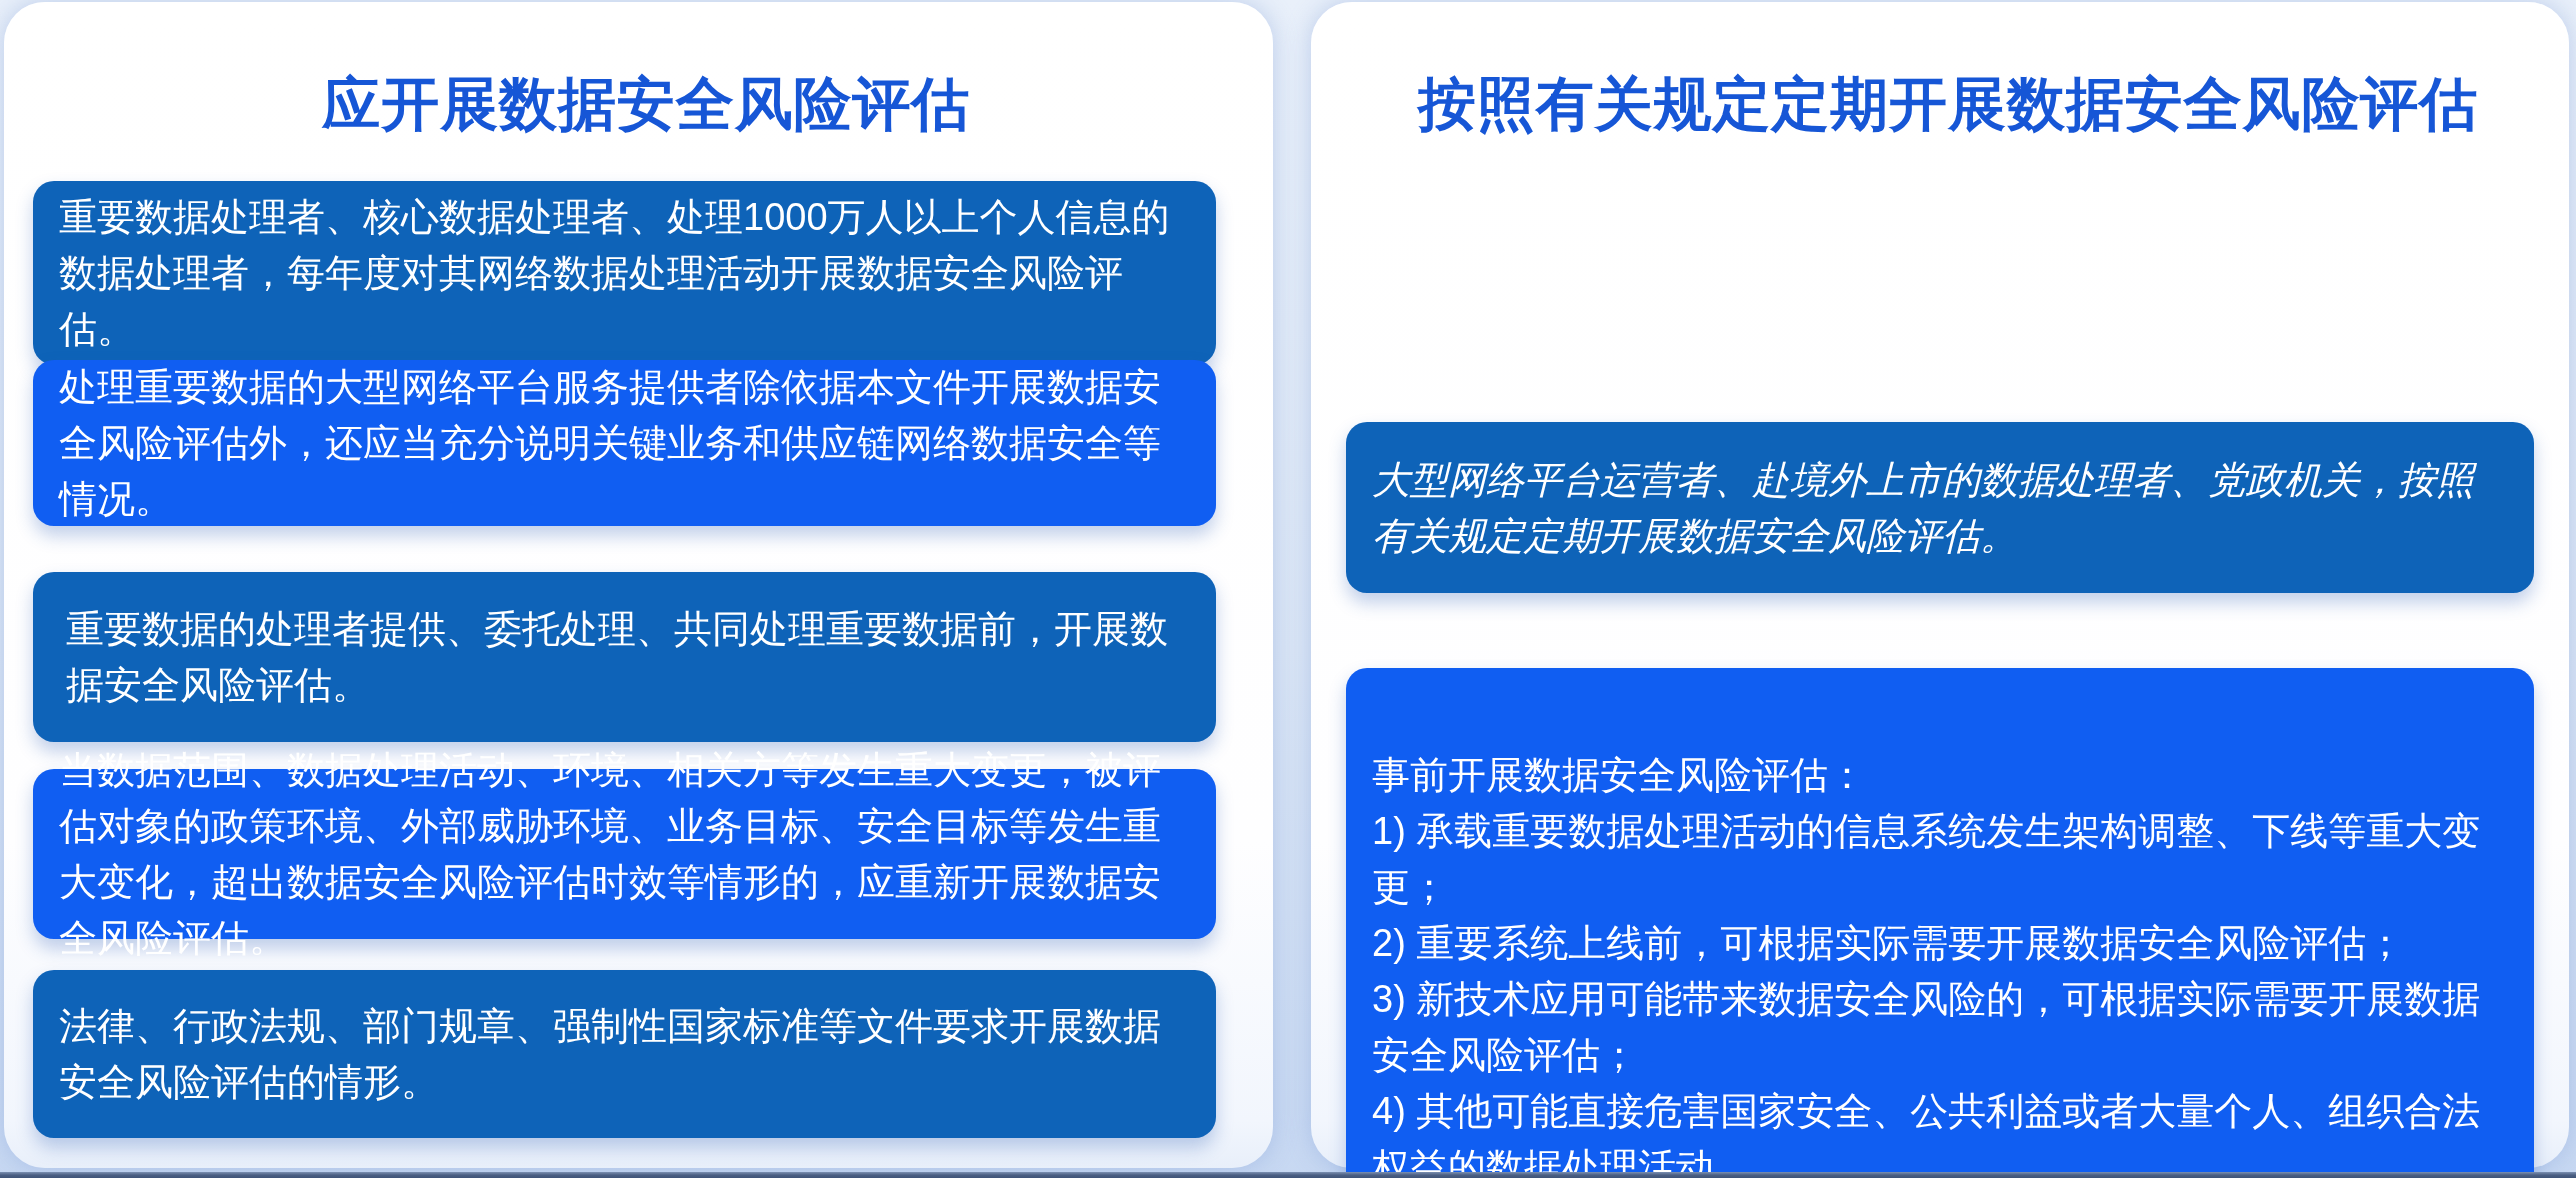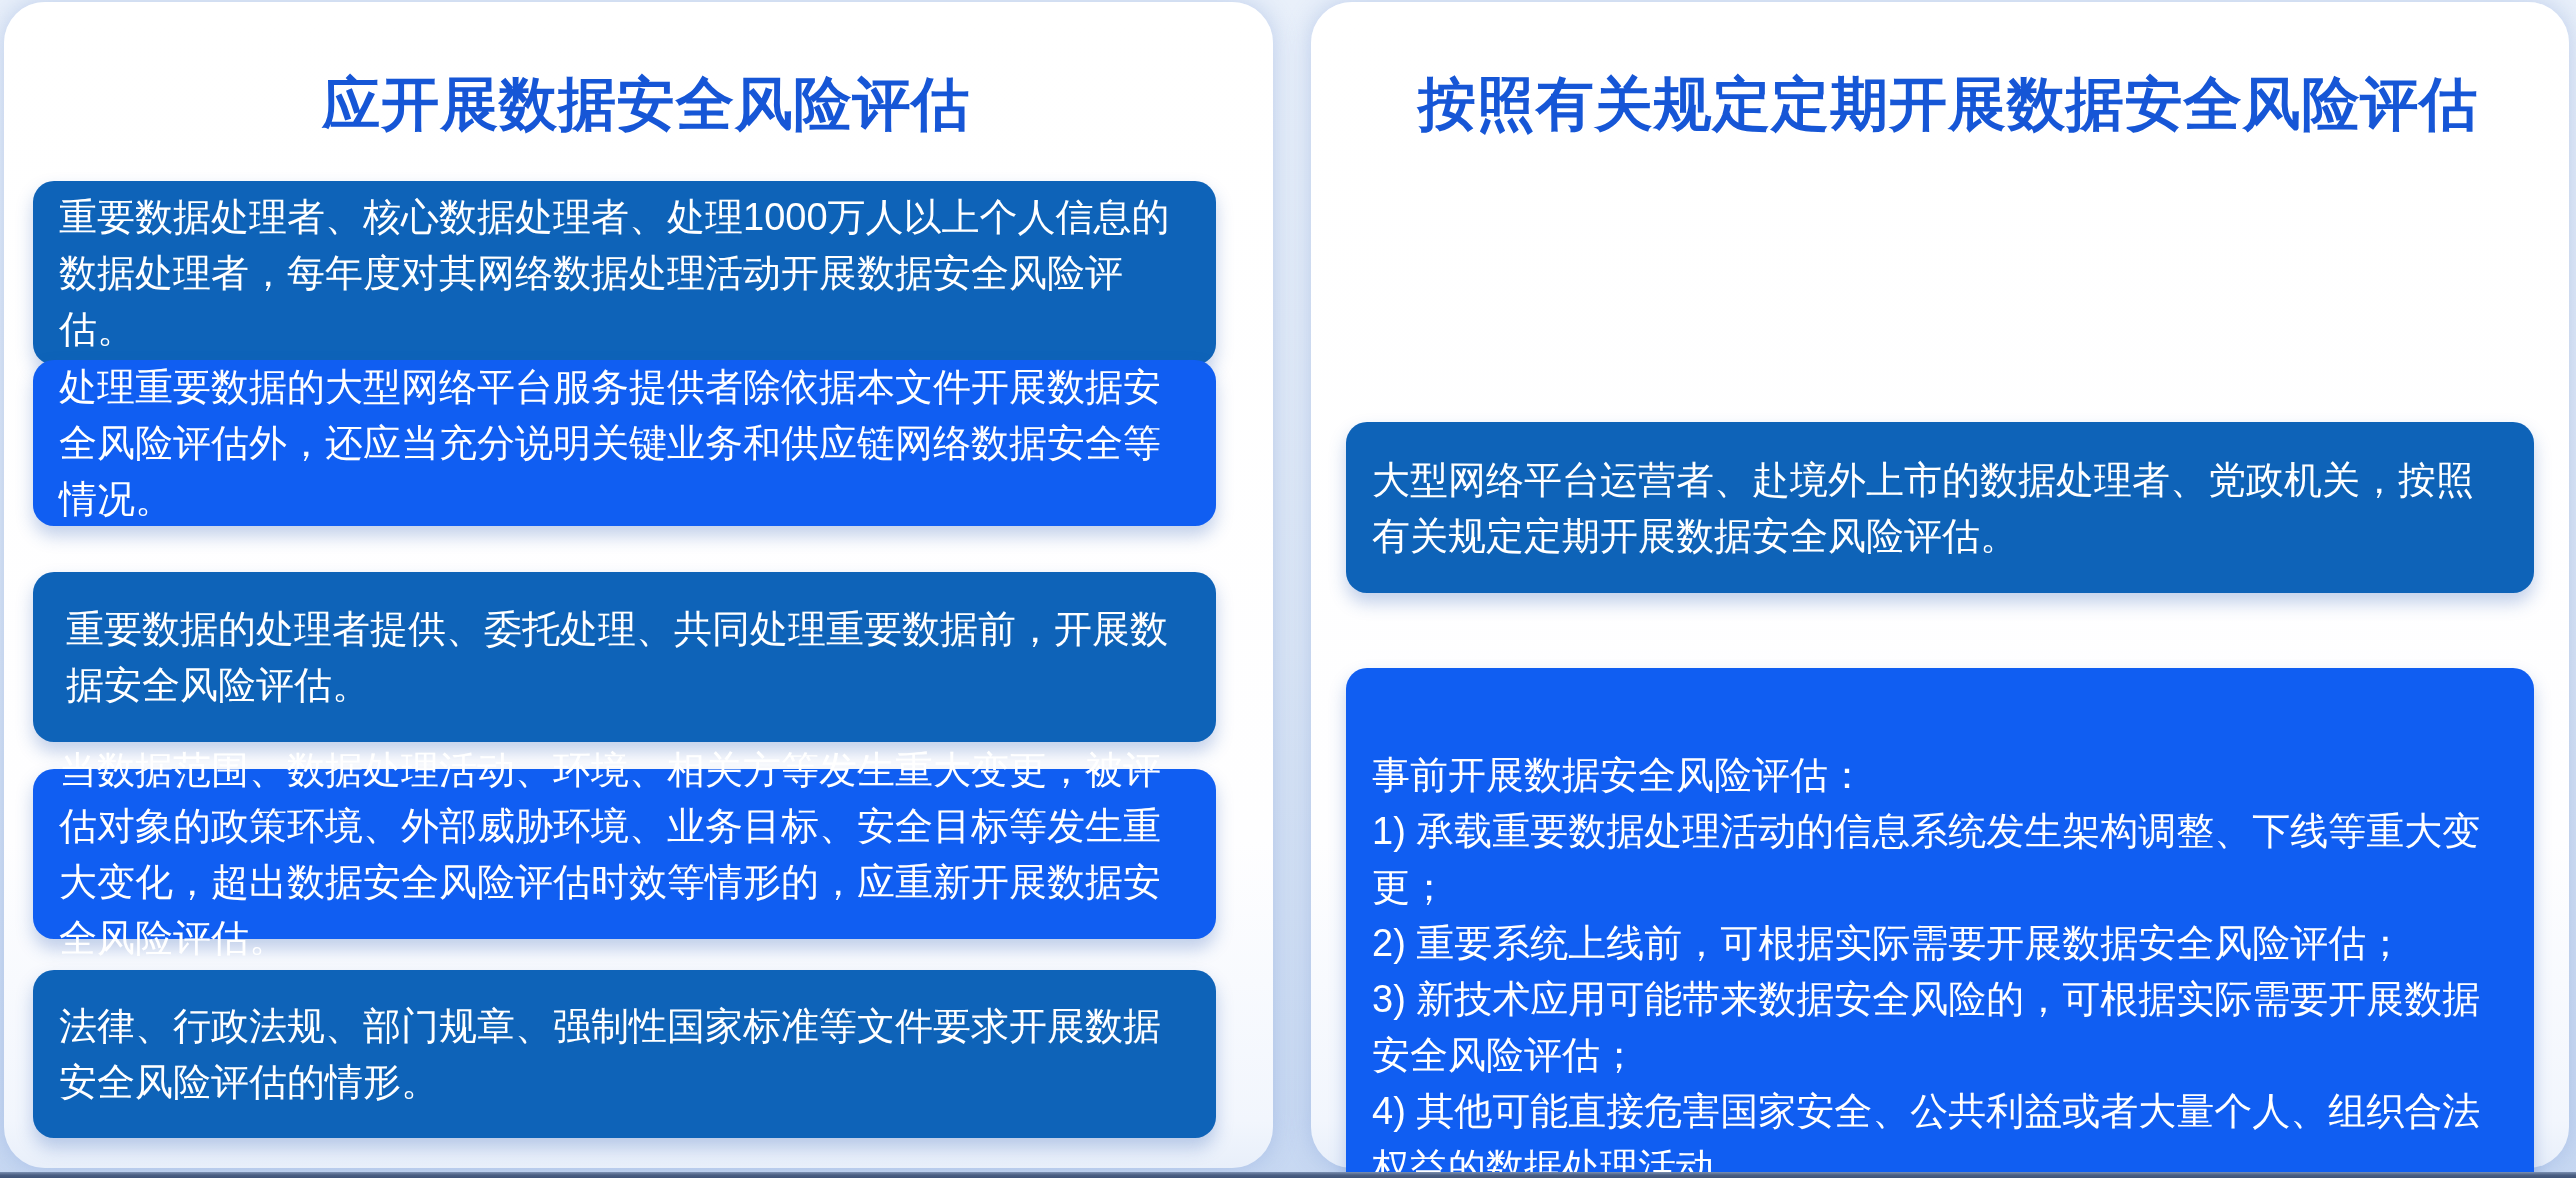--- a/index.html
+++ b/index.html
@@ -38,21 +38,21 @@
   .card[data-variant="bright"]{background:#105ef2;}
   .card-text{white-space:pre-line;}
   
   .l1{left:33px; top:181px; width:1183px;height:184px;}
   .l2{left:33px; top:360px; width:1183px;height:166px;}
   .l3{left:33px; top:572px; width:1183px;height:170px;padding-left:33px;}
   .l4{left:33px; top:769px; width:1183px;height:170px;}
   .l5{left:33px; top:970px;width:1183px;height:168px;}
   
   .r1{left:1346px;top:181px; width:1188px;height:172px;}
-  .r2{left:1346px;top:422px; width:1188px;height:171px;}
+  .r2{left:1346px;top:422px; width:1188px;height:171px;font-style:italic;}
   .r3{left:1346px;top:668px; width:1188px;height:606px;}
   .bottom-bar{
     position:absolute;left:0;bottom:0;width:100%;height:6.6px;
     background:linear-gradient(180deg,#7b90b2 0%,#4a5e82 45%,#3c5175 100%);
   }
 </style>
 </head>
 <body>
 
 <div class="page">

